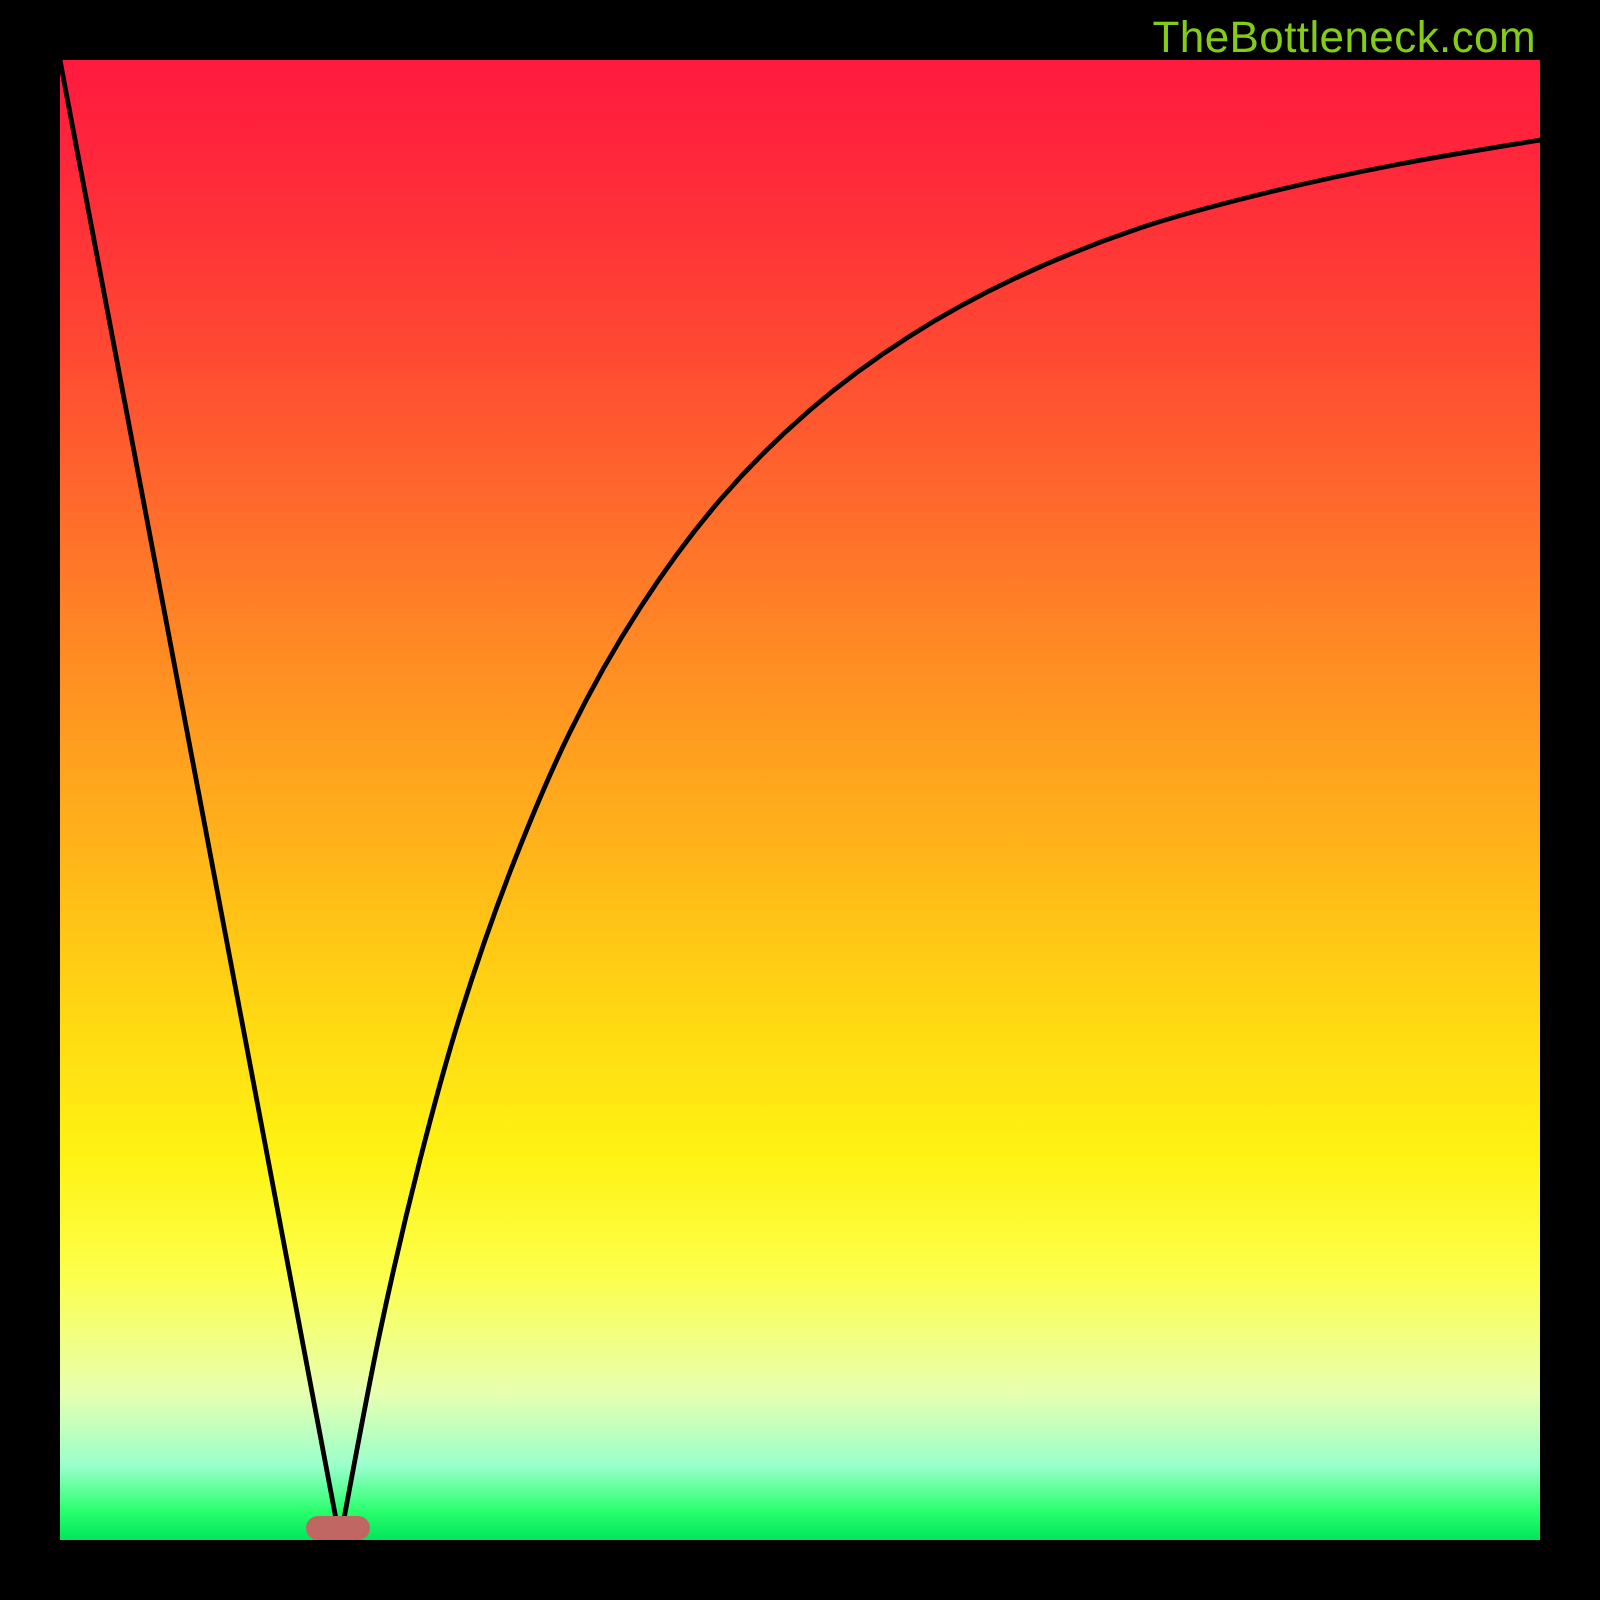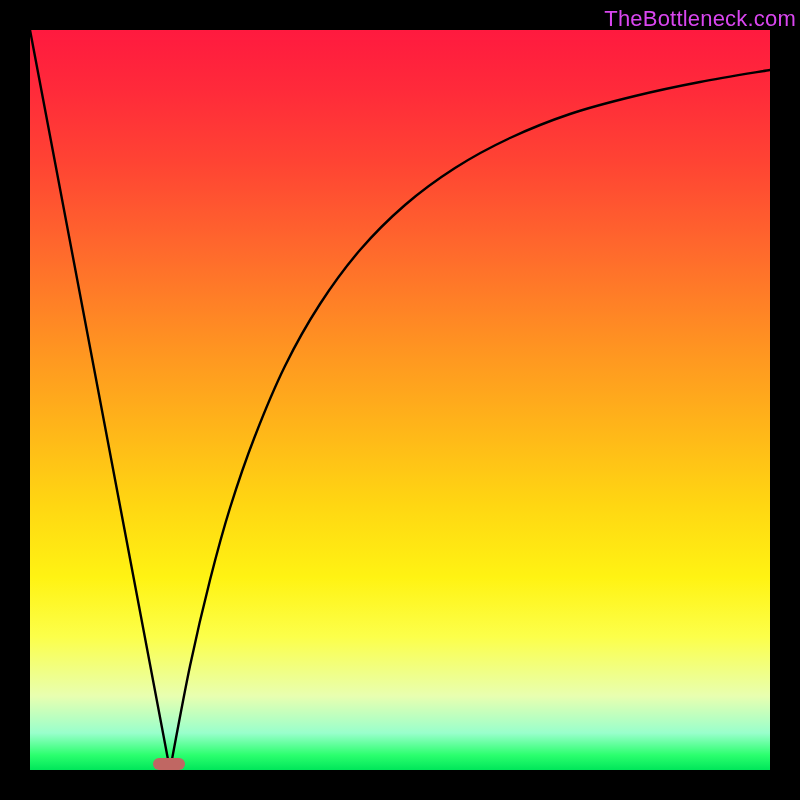--- a/index.html
+++ b/index.html
@@ -49,22 +49,22 @@
   .marker {
     position: absolute;
     height: 12px;
     border-radius: 6px;
     background: #c06763;
     bottom: 0;
   }
   .watermark {
     position: absolute;
     top: 6px;
-    right: 4px;
-    color: #d946ef;
+    right: 32px;
+    color: #84cc16;
     font-size: 22px;
     font-weight: 500;
     letter-spacing: 0.2px;
     user-select: none;
     text-align: center;
   }
 </style>
 </head>
 <body>
 

